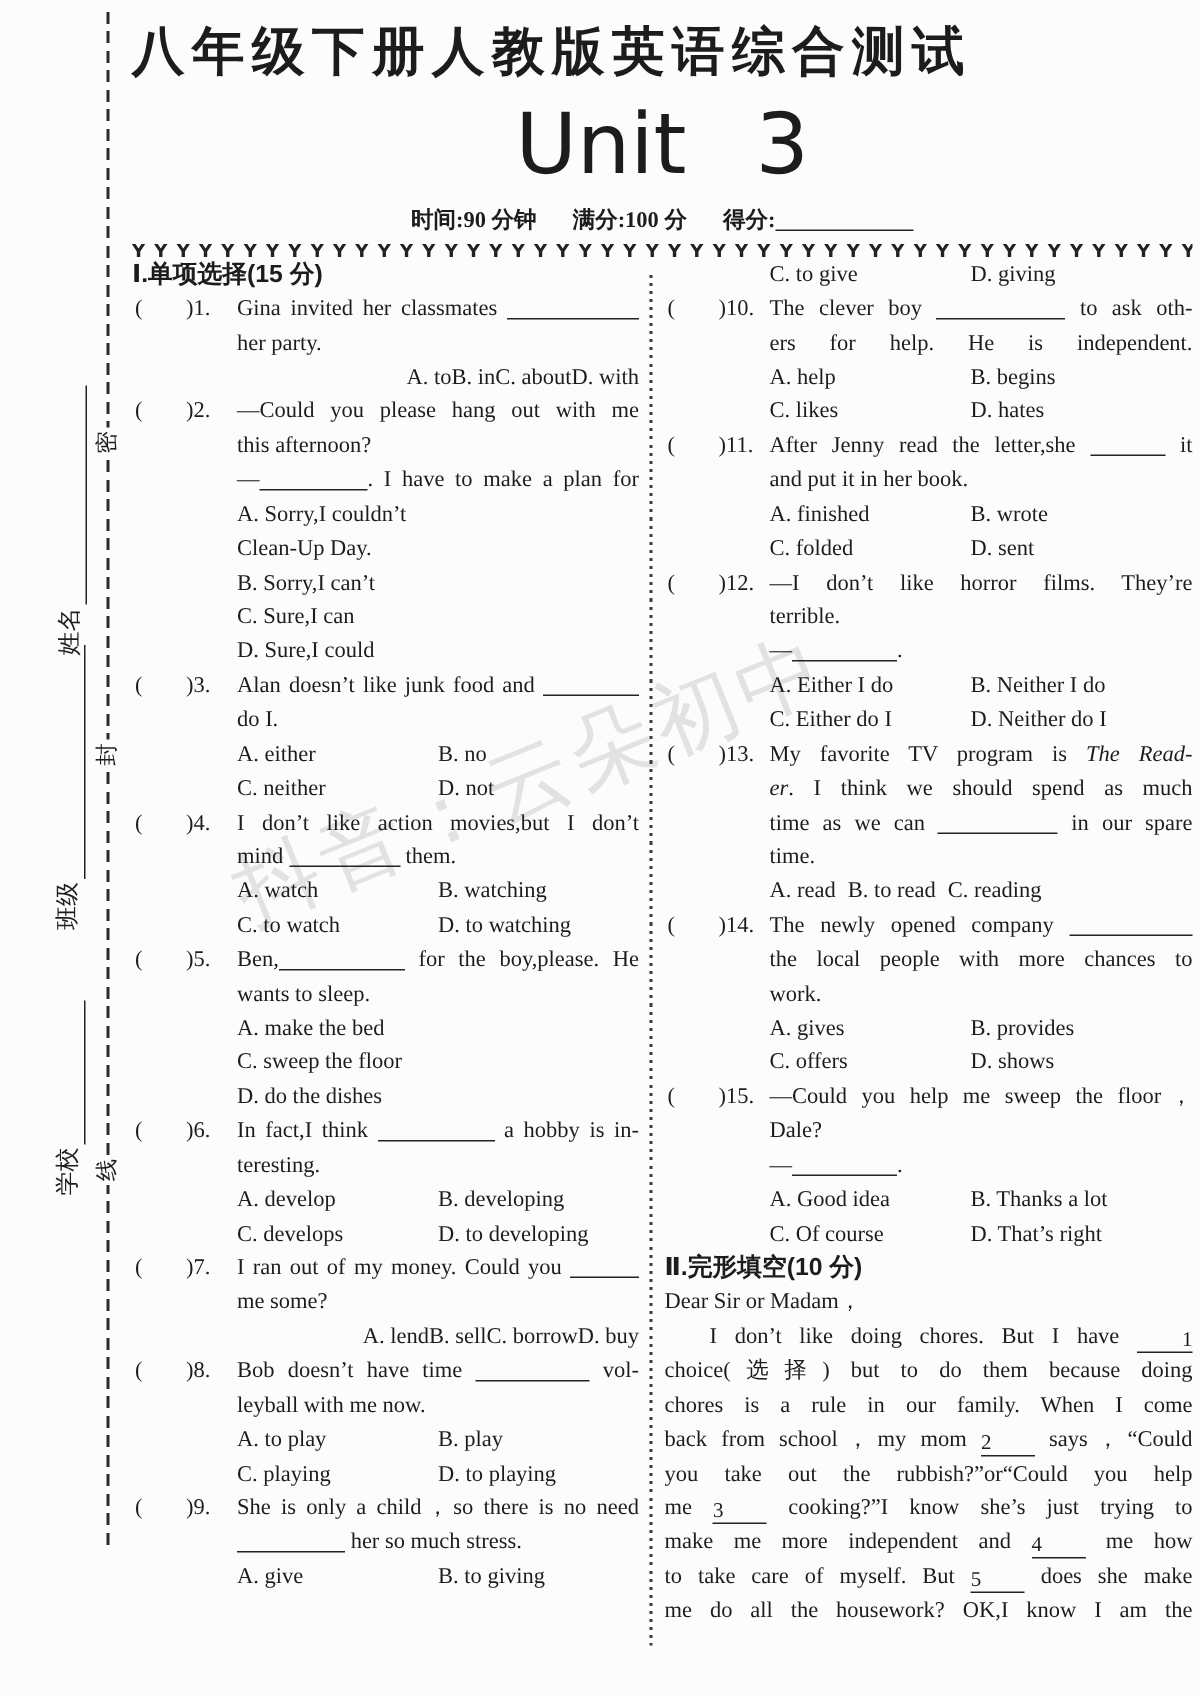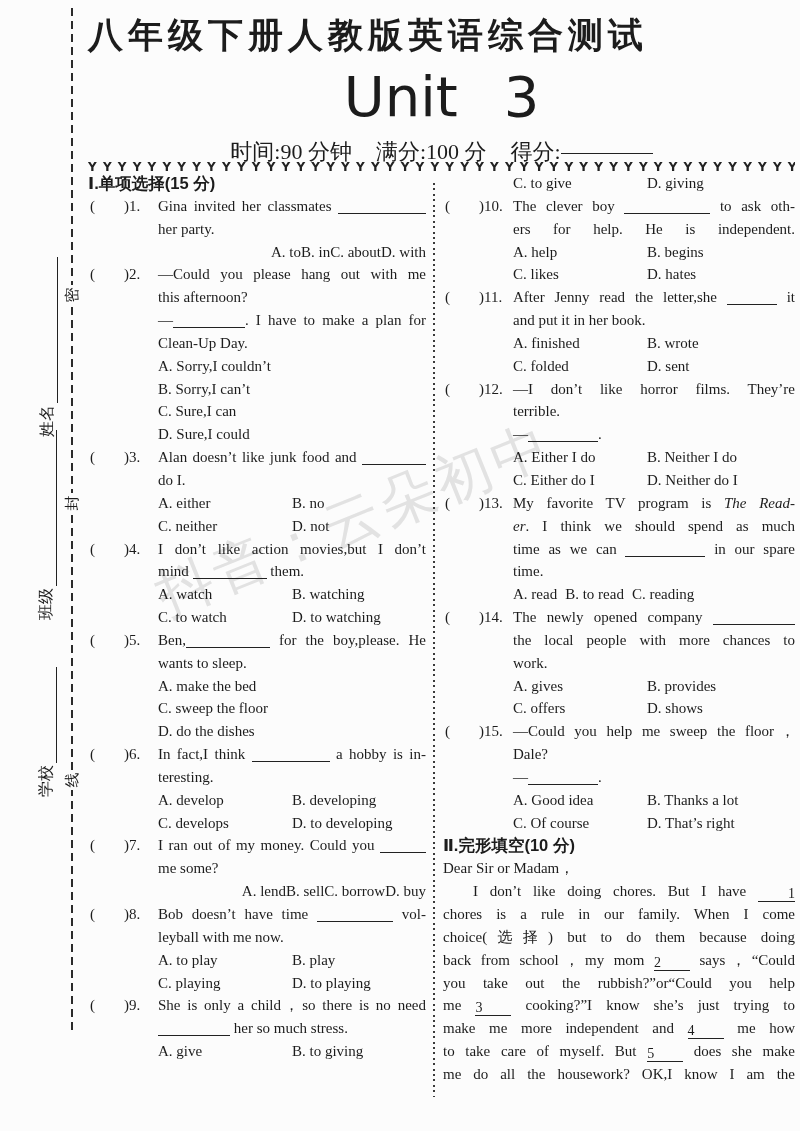--- a/index.html
+++ b/index.html
@@ -13,21 +13,21 @@
   
   .header{left:88px;top:12px;width:707px;text-align:left;z-index:2;}
   .title{
     font-family:"Liberation Sans","DejaVu Sans",sans-serif;
     font-weight:bold;font-size:35px;letter-spacing:5px;line-height:1.3;
   }
   .unit{display:flex;justify-content:center;gap:46px;margin-top:8px;
     font-family:"DejaVu Sans","Liberation Sans",sans-serif;
     font-size:56px;font-weight:500;line-height:1.1;}
   .info{display:flex;justify-content:center;gap:24px;margin-top:10px;
-    font-size:22px;font-weight:normal;}
+    font-size:15px;font-weight:bold;}
   .info .score-wrap{display:flex;}
   .score-blank{display:inline-block;width:92px;border-bottom:1.6px solid #222;height:16px;}
   
   .zigzag{left:88px;top:160px;width:707px;height:20px;overflow:hidden;
     font-family:"DejaVu Sans",sans-serif;font-weight:bold;font-size:12px;
     letter-spacing:6.2px;color:#222;white-space:nowrap;z-index:2;}
   
   .seal-line{left:71px;top:8px;width:2.4px;height:1024px;
     background:repeating-linear-gradient(to bottom,#2b2b2b 0 8px,transparent 8px 13px);z-index:1;}
   .seal-char{width:20px;height:22px;background:#fcfcfc;z-index:2;
@@ -118,22 +118,22 @@
     <div class="line c">her party.</div>
     <div class="line o4">
       <span>A. to</span>
       <span>B. in</span>
       <span>C. about</span>
       <span>D. with</span>
     </div>
     <div class="line q j"><span class="paren">(</span><span class="qno">)2.</span>—Could you please hang out with me</div>
     <div class="line c">this afternoon?</div>
     <div class="line c j">—<span class="blank" style="width: 72px;"></span>. I have to make a plan for</div>
+    <div class="line c">A. Sorry,I couldn’t</div>
     <div class="line c">Clean-Up Day.</div>
-    <div class="line c">A. Sorry,I couldn’t</div>
     <div class="line c">B. Sorry,I can’t</div>
     <div class="line c">C. Sure,I can</div>
     <div class="line c">D. Sure,I could</div>
     <div class="line q j"><span class="paren">(</span><span class="qno">)3.</span>Alan doesn’t like junk food and <span class="blank" style="width: 64px;"></span></div>
     <div class="line c">do I.</div>
     <div class="line o2"><span class="oa">A. either</span><span class="ob">B. no</span></div>
     <div class="line o2"><span class="oa">C. neither</span><span class="ob">D. not</span></div>
     <div class="line q j"><span class="paren">(</span><span class="qno">)4.</span>I don’t like action movies,but I don’t</div>
     <div class="line c">mind <span class="blank" style="width: 74px;"></span> them.</div>
     <div class="line o2"><span class="oa">A. watch</span><span class="ob">B. watching</span></div>
@@ -189,21 +189,21 @@
     <div class="line o2"><span class="oa">A. gives</span><span class="ob">B. provides</span></div>
     <div class="line o2"><span class="oa">C. offers</span><span class="ob">D. shows</span></div>
     <div class="line q j"><span class="paren">(</span><span class="qno">)15.</span>—Could you help me sweep the floor，</div>
     <div class="line c">Dale?</div>
     <div class="line c">—<span class="blank" style="width: 70px;"></span>.</div>
     <div class="line o2"><span class="oa">A. Good idea</span><span class="ob">B. Thanks a lot</span></div>
     <div class="line o2"><span class="oa">C. Of course</span><span class="ob">D. That’s right</span></div>
     <div class="line head">Ⅱ.完形填空(10 分)</div>
     <div class="line p">Dear Sir or Madam，</div>
     <div class="line pi j">I don’t like doing chores. But I have <span class="nblank">1</span></div>
+    <div class="line p j">choice(选择) but to do them because doing</div>
     <div class="line p j">chores is a rule in our family. When I come</div>
-    <div class="line p j">choice(选择) but to do them because doing</div>
     <div class="line p j">back from school，my mom <span class="nblank">2</span> says，“Could</div>
     <div class="line p j">you take out the rubbish?”or“Could you help</div>
     <div class="line p j">me <span class="nblank">3</span> cooking?”I know she’s just trying to</div>
     <div class="line p j">make me more independent and <span class="nblank">4</span> me how</div>
     <div class="line p j">to take care of myself. But <span class="nblank">5</span> does she make</div>
     <div class="line p j">me do all the housework? OK,I know I am the</div>
   </div>
 
 </body></html>

